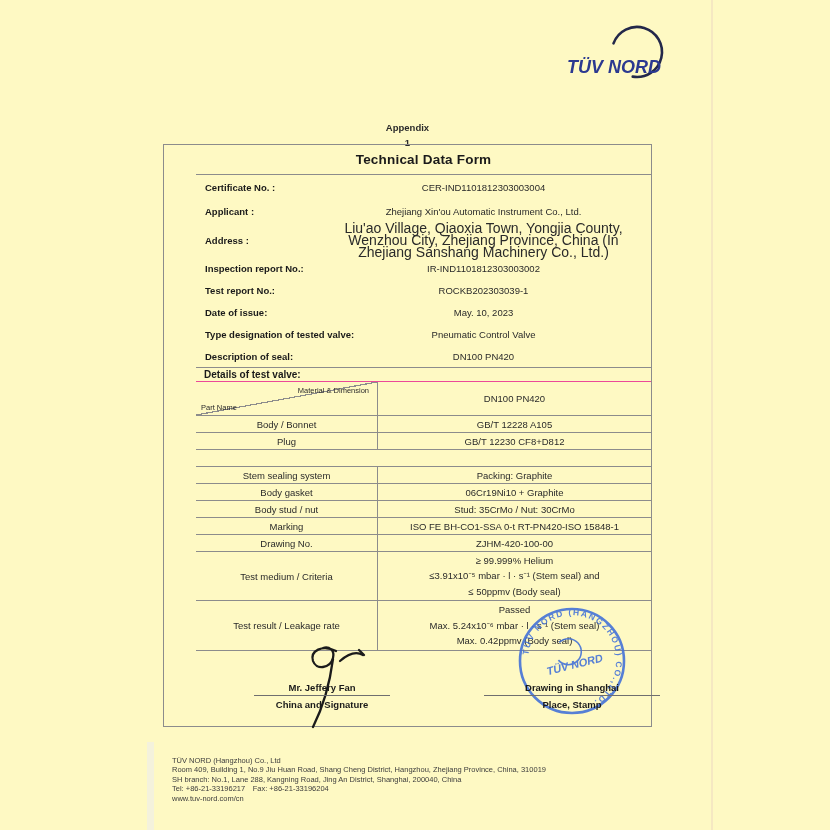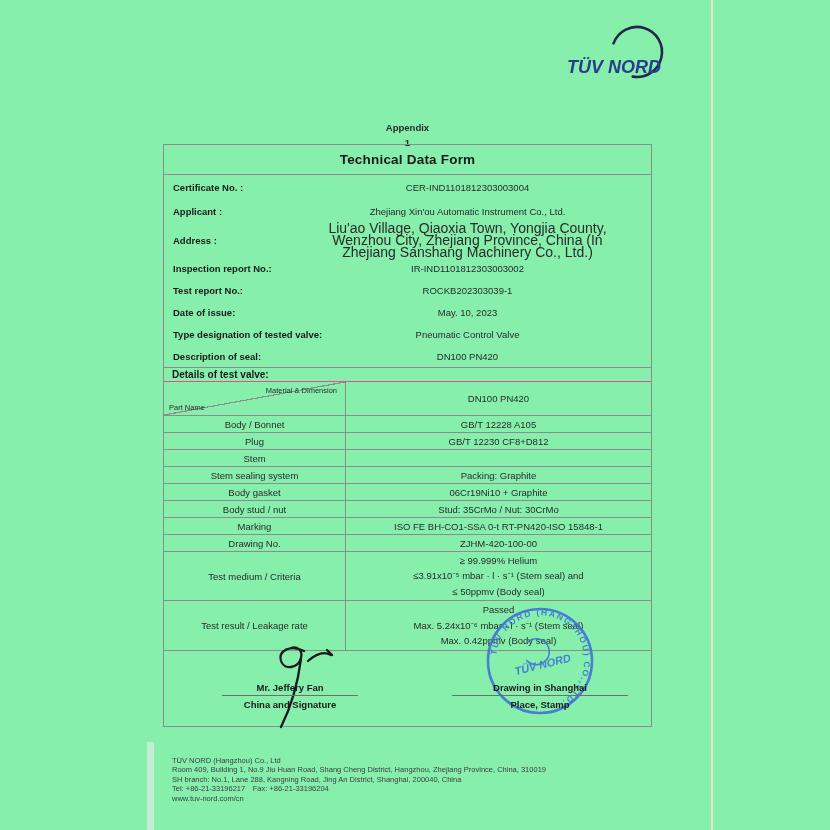--- a/index.html
+++ b/index.html
@@ -1,31 +1,31 @@
 <!DOCTYPE html>
 <html><head>
 <meta charset="utf-8">
 <style>
   html,body{margin:0;padding:0;background:#fff;}
-  .page{position:relative;width:830px;height:830px;background:#86efac;overflow:hidden;
+  .page{position:relative;width:830px;height:830px;background:#fef9c3;overflow:hidden;
         font-family:"Liberation Sans", sans-serif;color:#222;}
   .edge-right{position:absolute;left:711px;top:0;width:2px;height:830px;background:#f4e6c2;opacity:.9;}
   .edge-bottomleft{position:absolute;left:147px;top:742px;width:7px;height:88px;background:#ededed;opacity:.6;}
 
   
   .logo-svg{position:absolute;left:565px;top:18px;width:115px;height:66px;}
 
   
   .appendix{position:absolute;left:163px;top:110px;width:489px;text-align:center;}
   .appendix .l1{font-weight:bold;font-size:9.5px;color:#2a2a2a;margin-top:12px;}
   .appendix .l2{font-weight:bold;font-size:9.5px;color:#2a2a2a;margin-top:4px;}
 
   
   .docbox{position:absolute;left:163px;top:144px;width:489px;height:583px;
-          border:1px solid #8c8c8c;box-sizing:border-box;background:transparent;}
+          border:1px solid #8c8c8c;box-sizing:border-box;background:transparent;padding-left:32px;}
   .title{height:30px;line-height:29px;text-align:center;font-weight:bold;font-size:13.5px;
          letter-spacing:.2px;border-bottom:1px solid #8c8c8c;box-sizing:border-box;color:#1a1a1a;}
 
   .irow{position:relative;box-sizing:border-box;}
   .ilabel{position:absolute;left:9px;top:50%;transform:translateY(-50%);
           font-weight:bold;font-size:9.5px;white-space:nowrap;color:#1a1a1a;}
   .ival{margin-left:120px;height:100%;display:flex;align-items:center;justify-content:center;
         font-size:9.5px;text-align:center;color:#2a2a2a;}
   .ival.small span{font-size:14px;line-height:12px;max-width:310px;display:inline-block;}
 
@@ -147,21 +147,20 @@
 
     <div class="prow r17">
       <div class="pleft">Body / Bonnet</div>
       <div class="pright">GB/T 12228 A105</div>
     </div>
     <div class="prow r17">
       <div class="pleft">Plug</div>
       <div class="pright">GB/T 12230 CF8+D812</div>
     </div>
     <div class="prow r17">
-      <div class="pleft">Stem</div>
     </div>
     <div class="prow r17">
       <div class="pleft">Stem sealing system</div>
       <div class="pright">Packing: Graphite</div>
     </div>
     <div class="prow r17">
       <div class="pleft">Body gasket</div>
       <div class="pright">06Cr19Ni10 + Graphite</div>
     </div>
     <div class="prow r17">

